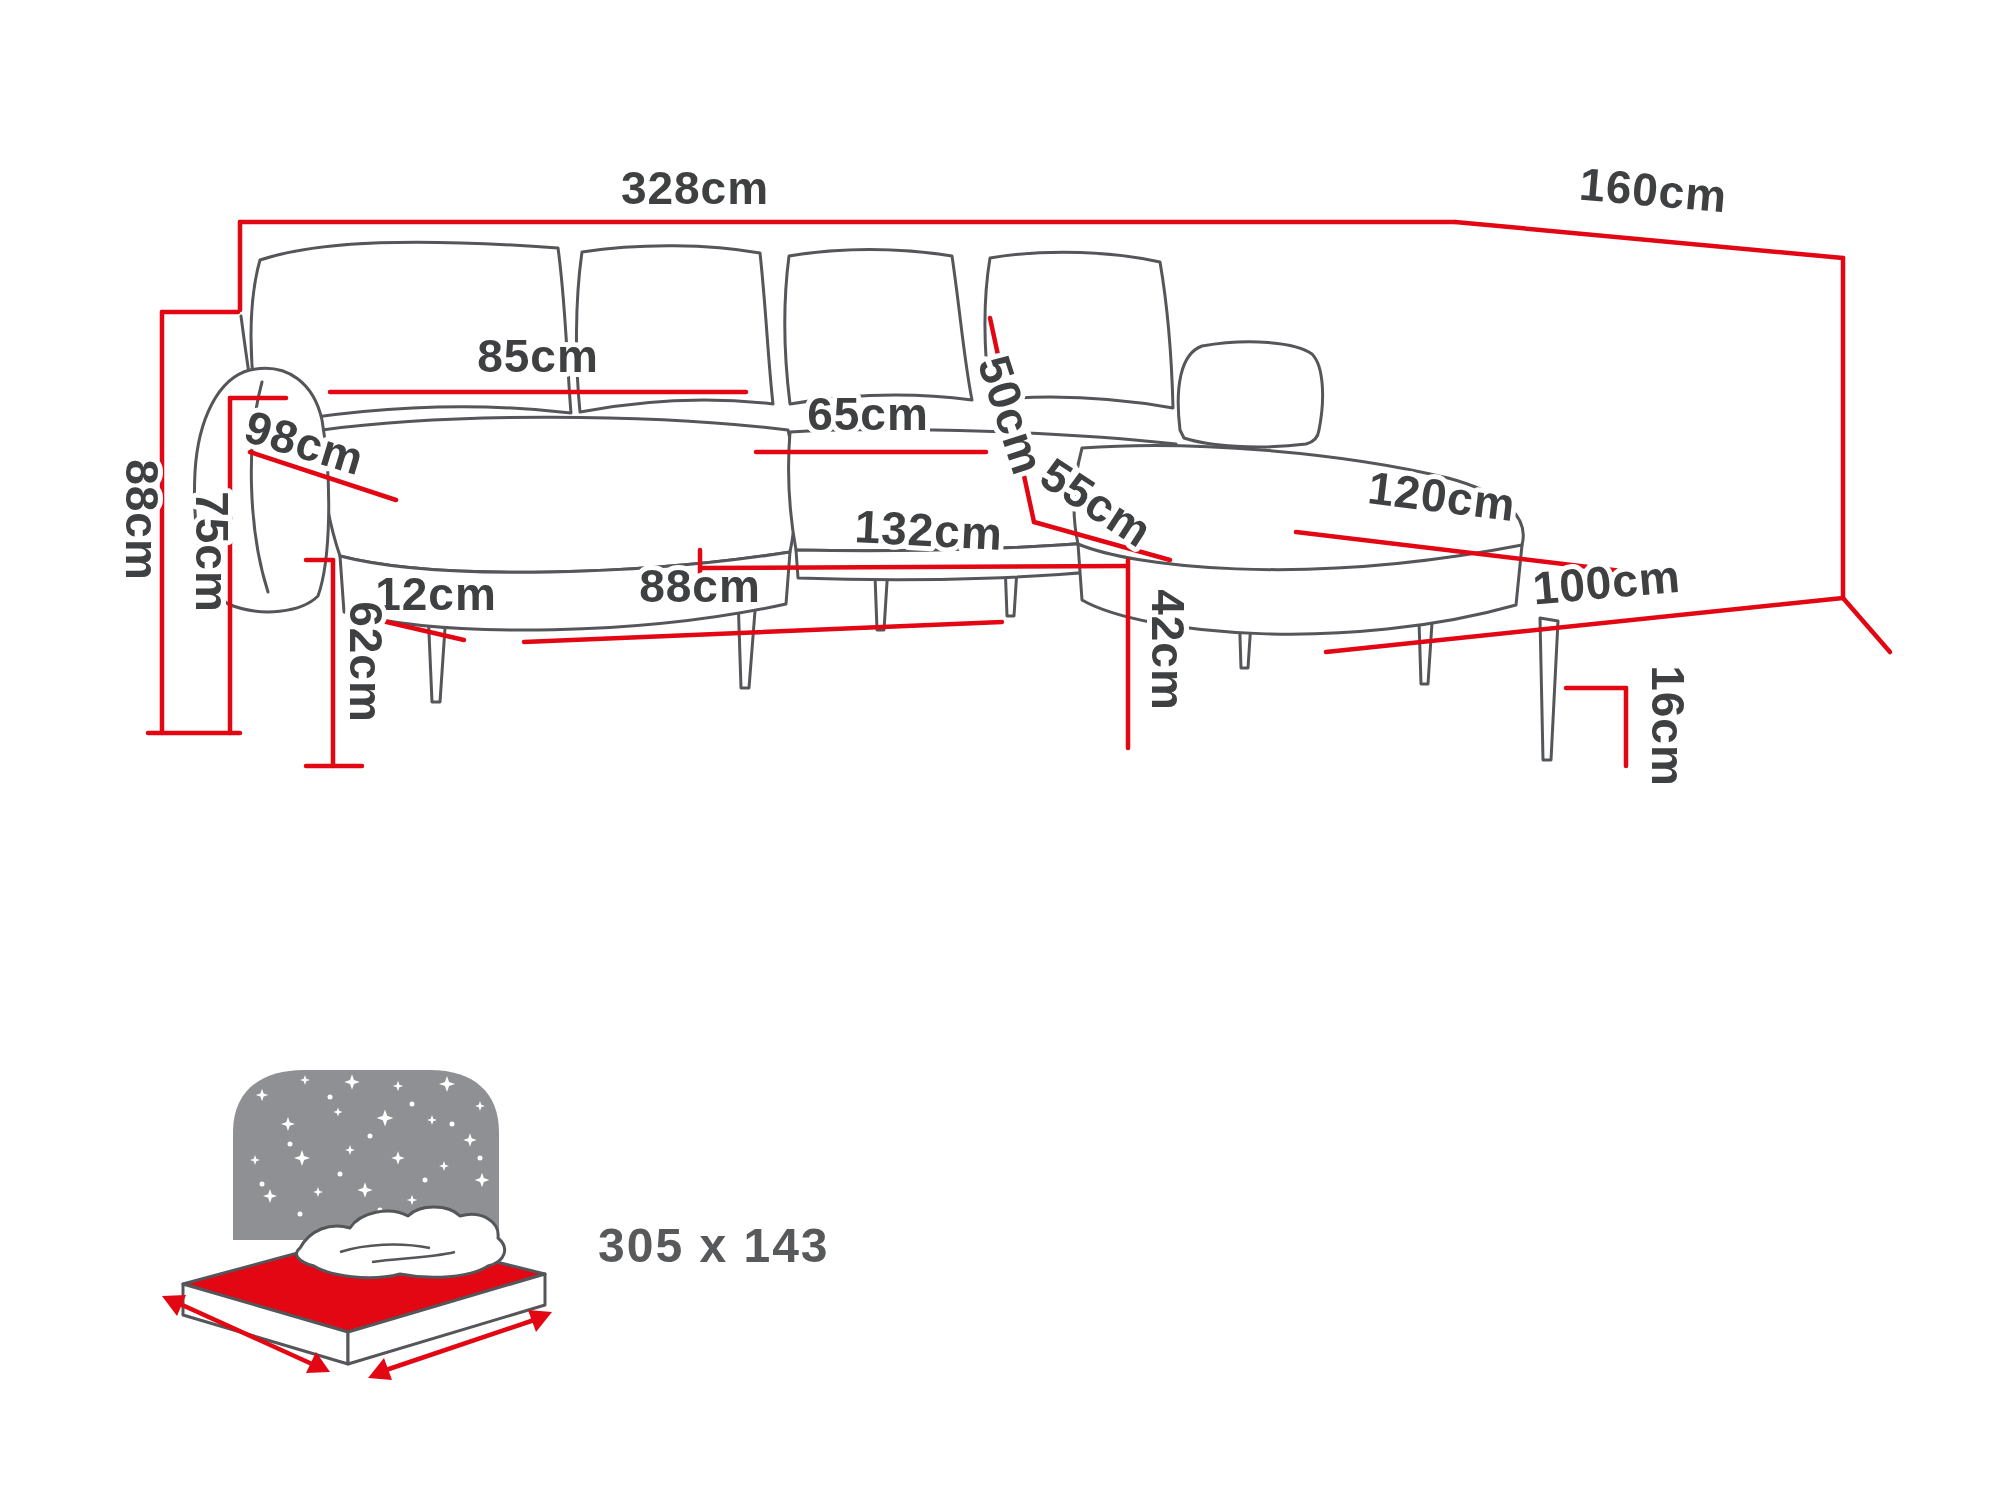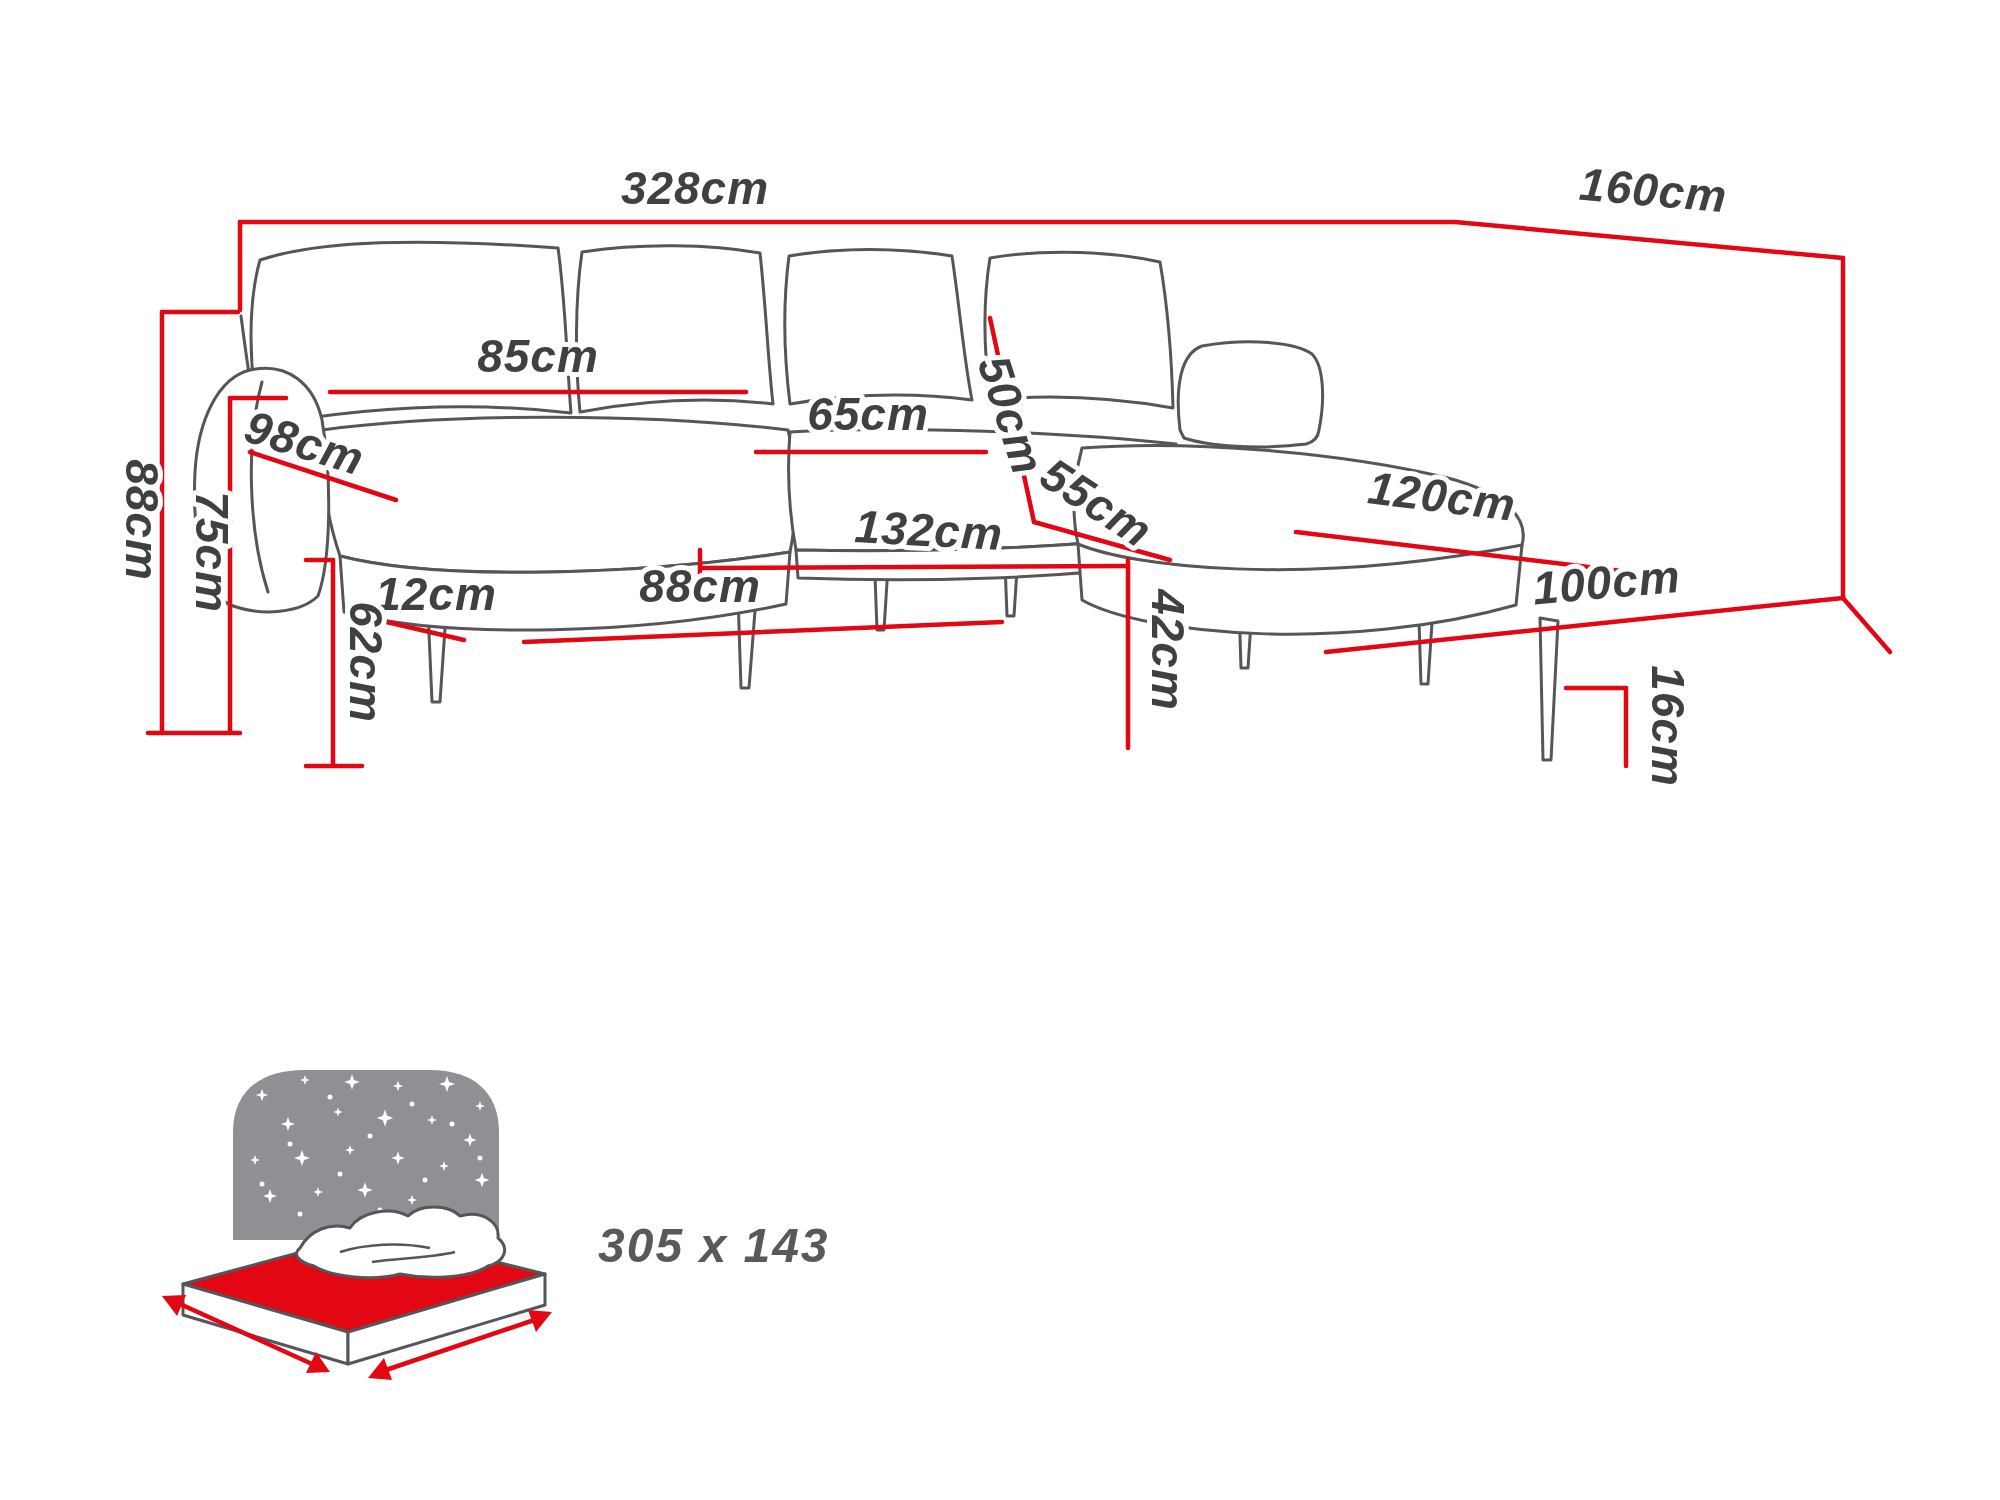--- a/index.html
+++ b/index.html
@@ -1,16 +1,16 @@
 <!DOCTYPE html>
 <html><head>
 <meta charset="utf-8">
 <style>
   html,body{margin:0;padding:0;background:#ffffff;}
-  .stage{width:1756px;height:1500px;position:relative;background:#fff;font-style:italic;}
+  .stage{width:1756px;height:1500px;position:relative;background:#fff;}
   svg{display:block;}
   text{font-family:"Liberation Sans", sans-serif;font-weight:bold;letter-spacing:1px;}
   .lbl{font-size:46px;stroke:#ffffff;stroke-width:10px;paint-order:stroke;stroke-linejoin:round;text-anchor:middle;}
   .sleep-lbl{font-size:48px;letter-spacing:2px;}
 </style>
 </head>
 <body>
 
 <div class="stage">
 <svg viewBox="0 0 2000 1500" width="2000" height="1500">

